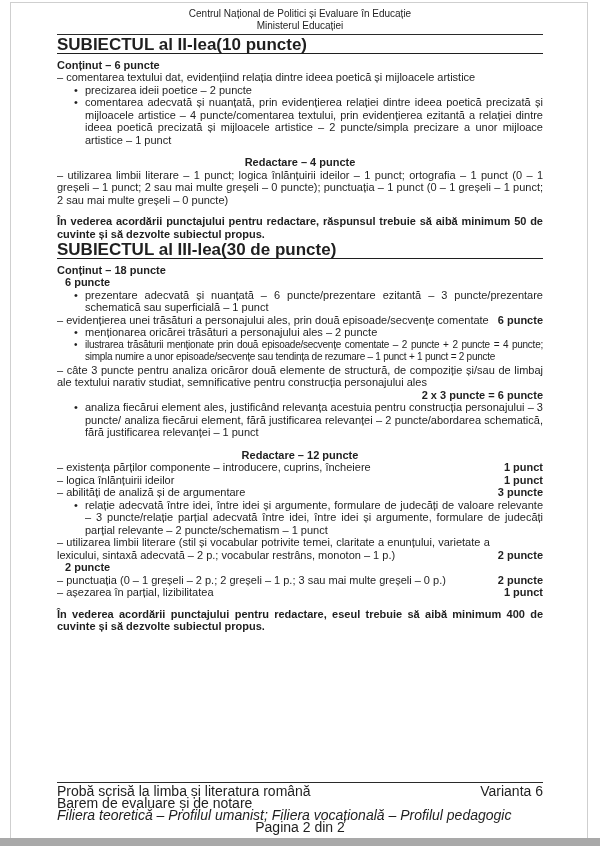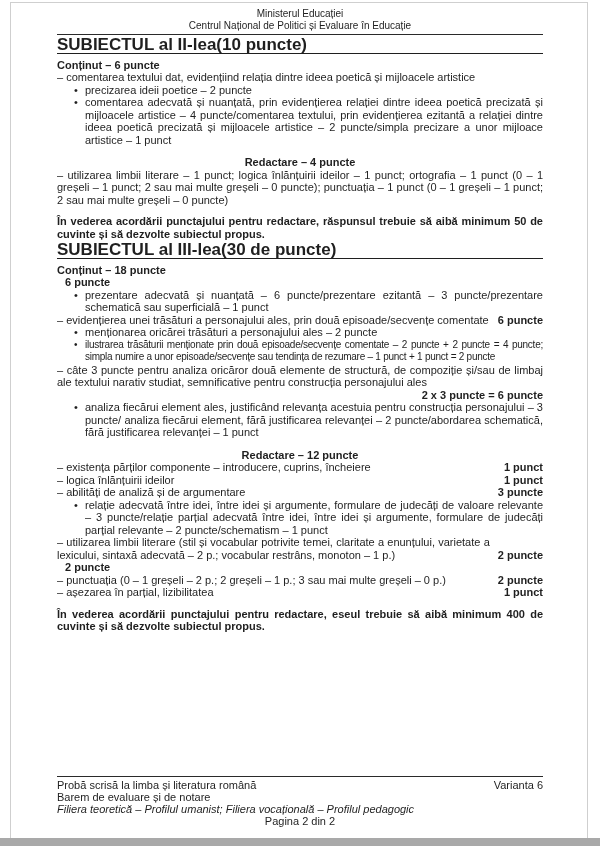--- a/index.html
+++ b/index.html
@@ -52,39 +52,39 @@
 
   .score-row { display:flex; align-items:flex-end; }
   .score-row .t { flex:1; text-align:justify; }
   .score-row .s { font-weight:bold; white-space:nowrap; padding-left:8px; }
 
   .score-line-right { text-align:right; font-weight:bold; }
 
   .note { font-weight:bold; text-align:justify; margin-top:9px; }
 
   .footer {
-    position:absolute; left:57px; width:486px; bottom:19px;
-    font-size:11px; line-height:12px;
+    position:absolute; left:57px; width:486px; bottom:13px;
+    font-size:14px; line-height:12px;
   }
   .footer-rule { border-top:1.2px solid #2a2a2a; margin-bottom:2px; }
   .footer-row1 { display:flex; justify-content:space-between; }
   .footer-italic { font-style:italic; }
   .footer-page { text-align:center; }
 </style>
 </head>
 <body>
 
 <div class="scan-border"></div>
 <div class="scan-bottom-band"></div>
 
 <div class="content">
 
   <div class="doc-header">
+    <div>Centrul Național de Politici și Evaluare în Educație</div>
     <div>Ministerul Educației</div>
-    <div>Centrul Național de Politici și Evaluare în Educație</div>
   </div>
   <div class="header-rule"></div>
 
   <div class="section-title-row">
     <span>SUBIECTUL al II-lea</span>
     <span>(10 puncte)</span>
   </div>
 
   <div class="subheading">Conținut – 6 puncte</div>
   <div class="para">– comentarea textului dat, evidențiind relația dintre ideea poetică și mijloacele artistice</div>

